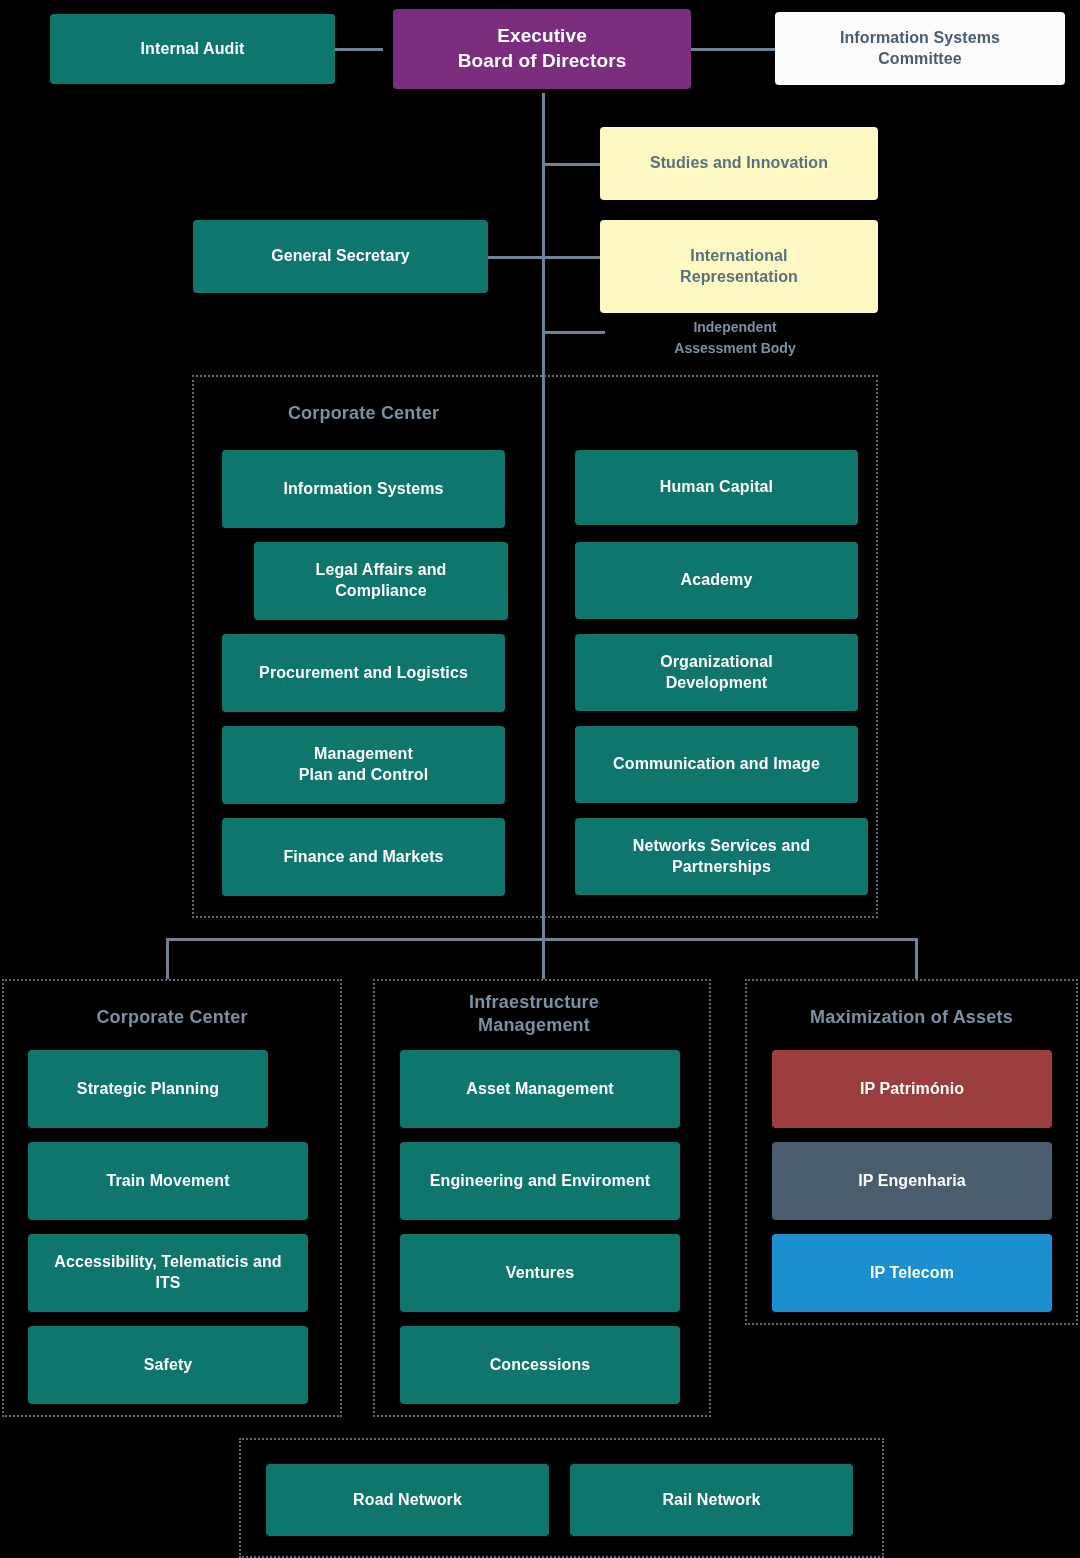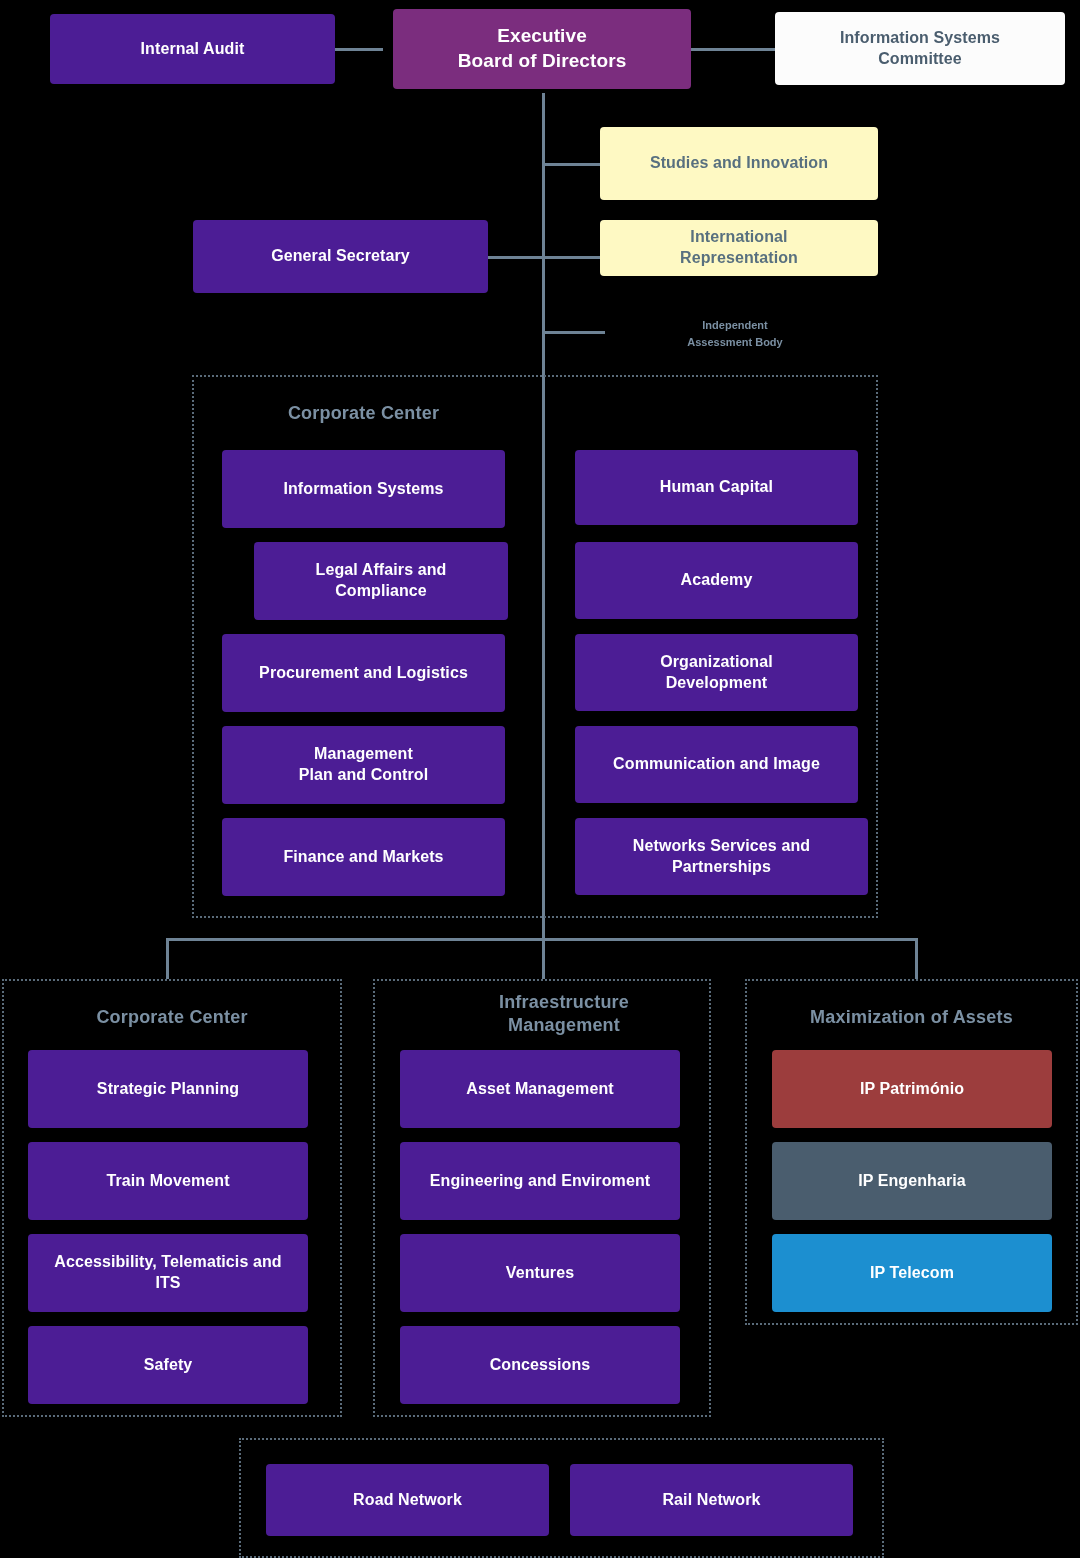--- a/index.html
+++ b/index.html
@@ -32,21 +32,21 @@
     align-items: center;
     justify-content: center;
     text-align: center;
     border-radius: 4px;
     font-size: 16px;
     font-weight: bold;
     line-height: 1.3;
     padding: 4px 10px;
     letter-spacing: 0.1px;
   }
-  .node.gray      { background: #4c1d95; color: #FFFFFF; }
+  .node.gray      { background: #0f766e; color: #FFFFFF; }
   .node.purple    { background: #7B2D7E; color: #FFFFFF; }
   .node.white     { background: #FCFCFC; color: #4A5D6E; }
   .node.lightgray { background: #fef9c3; color: #58707F; }
   .node.red       { background: #9C3D3D; color: #FFFFFF; }
   .node.slate     { background: #4A5D6E; color: #FFFFFF; }
   .node.blue      { background: #1C8FD0; color: #FFFFFF; }
 
   .node.big { font-size: 19px; }
 
   
@@ -64,21 +64,21 @@
     font-weight: bold;
     line-height: 1.25;
     letter-spacing: 0.2px;
   }
 
   
   .plain-label {
     position: absolute;
     text-align: center;
     color: #7B90A3;
-    font-size: 11px;
+    font-size: 14px;
     font-weight: bold;
     line-height: 1.5;
   }
 </style>
 </head>
 <body>
 
 <div id="root">
 
   <div class="line line-h" style="left:333px; top:48px; width:50px;"></div>
@@ -105,21 +105,21 @@
     <span>Board of Directors</span>
   </div>
 
   <div class="node white" style="left:775px; top:12px; width:290px; height:73px; flex-direction:column;">
     <span>Information Systems</span>
     <span>Committee</span>
   </div>
 
   <div class="node lightgray" style="left:600px; top:127px; width:278px; height:73px;">Studies and Innovation</div>
 
-  <div class="node lightgray" style="left:600px; top:220px; width:278px; height:56px; flex-direction:column;">
+  <div class="node lightgray" style="left:600px; top:220px; width:278px; height:93px; flex-direction:column;">
     <span>International</span>
     <span>Representation</span>
   </div>
 
   <div class="node gray" style="left:193px; top:220px; width:295px; height:73px;">General Secretary</div>
 
   <div class="plain-label" style="left:605px; top:317px; width:260px;">
     <div>Independent</div>
     <div>Assessment Body</div>
   </div>
@@ -157,33 +157,33 @@
   <div class="node gray" style="left:575px; top:726px; width:283px; height:77px;">Communication and Image</div>
 
   <div class="node gray" style="left:575px; top:818px; width:293px; height:77px; flex-direction:column;">
     <span>Networks Services and</span>
     <span>Partnerships</span>
   </div>
 
   <div class="group" style="left:2px; top:979px; width:340px; height:438px;"></div>
   <div class="group-title" style="left:12px; top:1006px; width:320px;">Corporate Center</div>
 
-  <div class="node gray" style="left:28px; top:1050px; width:280px; height:78px;">Strategic Planning</div>
+  <div class="node gray" style="left:28px; top:1050px; width:240px; height:78px;">Strategic Planning</div>
 
   <div class="node gray" style="left:28px; top:1142px; width:280px; height:78px;">Train Movement</div>
 
   <div class="node gray" style="left:28px; top:1234px; width:280px; height:78px; flex-direction:column;">
     <span>Accessibility, Telematicis and</span>
     <span>ITS</span>
   </div>
 
   <div class="node gray" style="left:28px; top:1326px; width:280px; height:78px;">Safety</div>
 
   <div class="group" style="left:373px; top:979px; width:338px; height:438px;"></div>
-  <div class="group-title" style="left:405px; top:991px; width:318px;">
+  <div class="group-title" style="left:375px; top:991px; width:318px;">
     <div>Infraestructure</div>
     <div>Management</div>
   </div>
 
   <div class="node gray" style="left:400px; top:1050px; width:280px; height:78px;">Asset Management</div>
 
   <div class="node gray" style="left:400px; top:1142px; width:280px; height:78px;">Engineering and Enviroment</div>
 
   <div class="node gray" style="left:400px; top:1234px; width:280px; height:78px;">Ventures</div>
 

